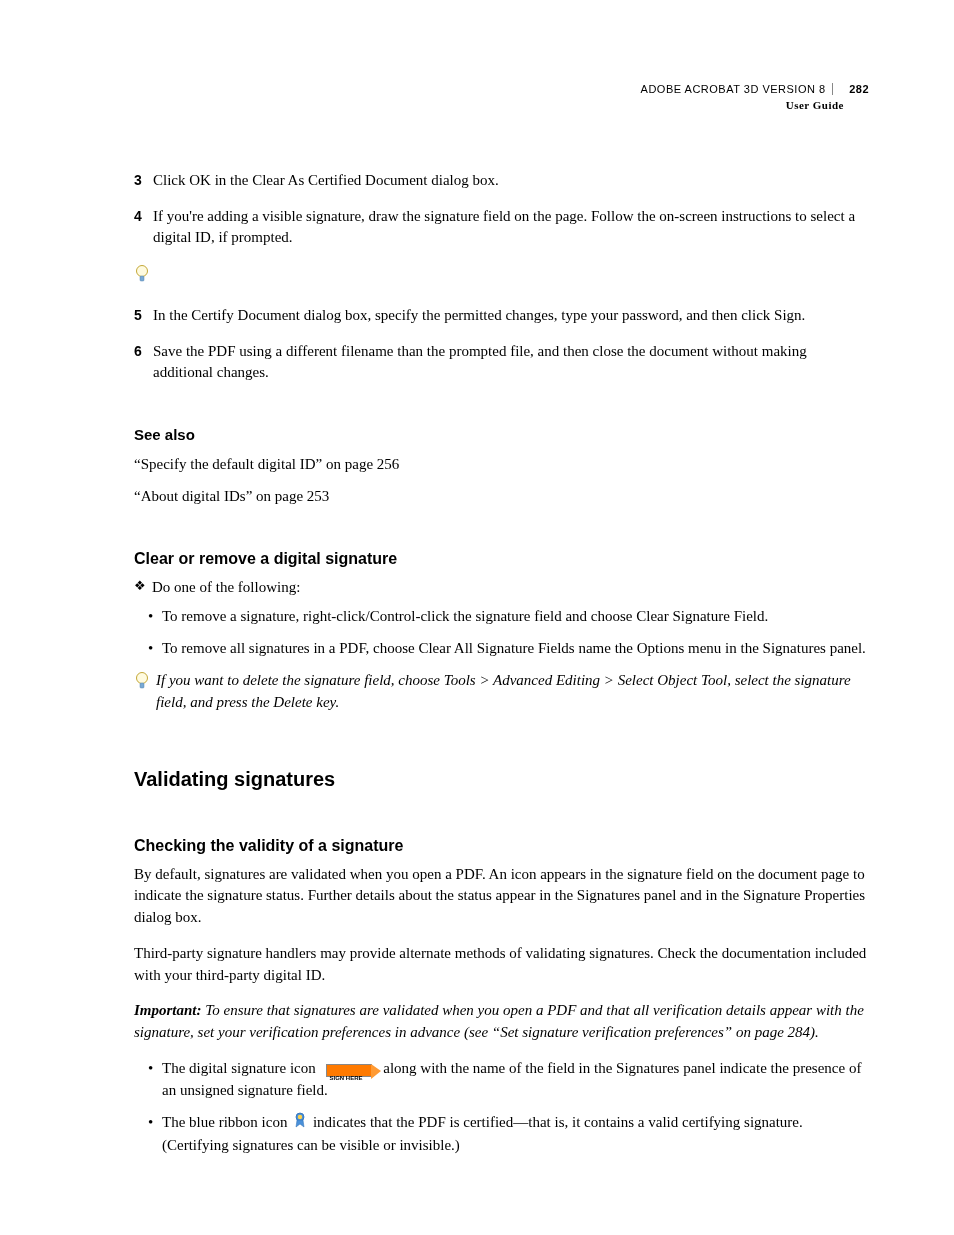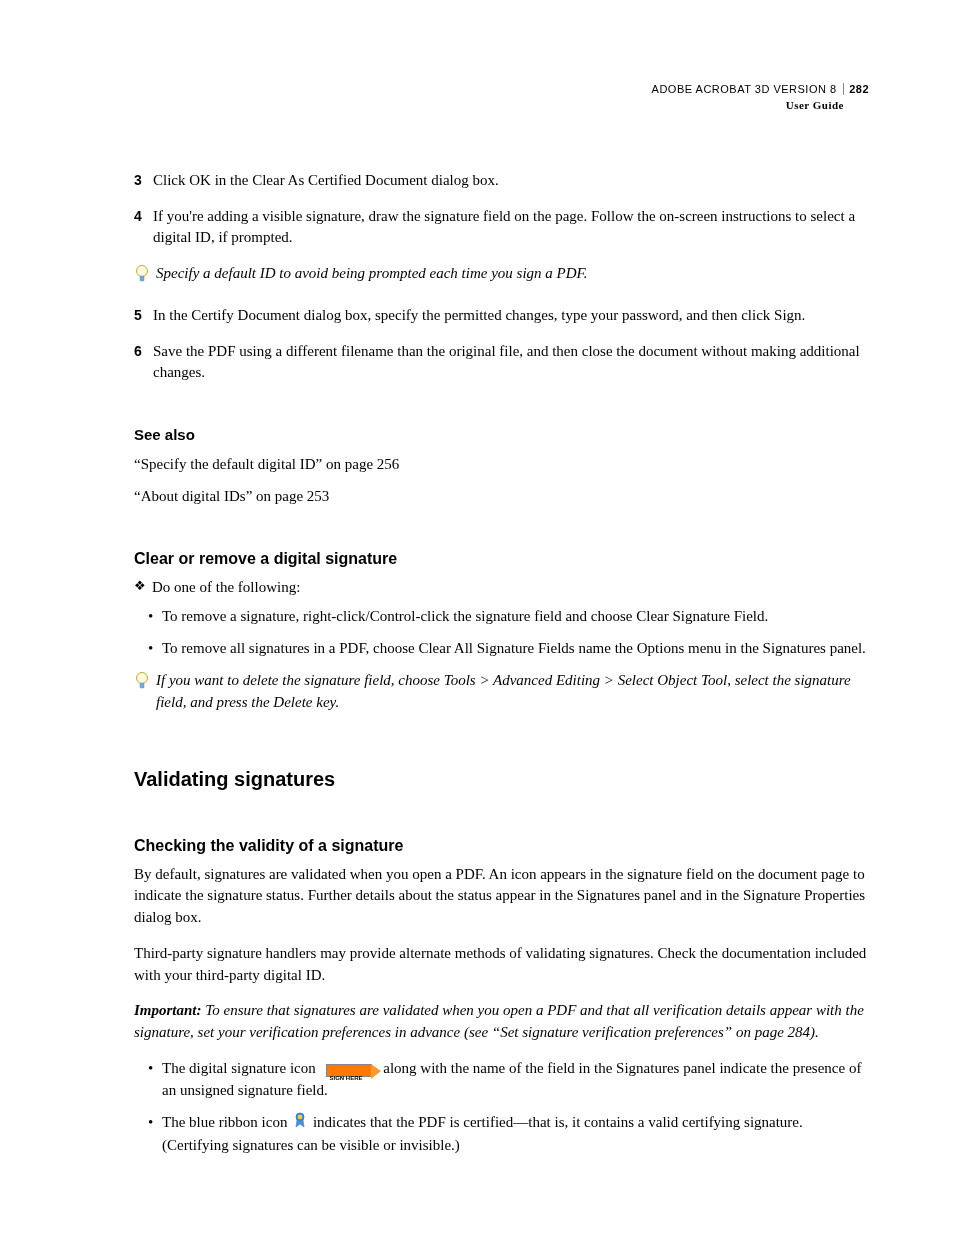--- a/index.html
+++ b/index.html
@@ -19,21 +19,21 @@
     .header {
       text-align: right;
       margin-bottom: 56px;
       font-size: 11px;
       letter-spacing: 0.5px;
     }
     .header-line1 { font-family: "Myriad Pro", Arial, sans-serif; }
     .header-pagenum {
       font-weight: bold;
       border-left: 1px solid #888;
-      padding-left: 5px;
+      padding-left: 16px;
       margin-left: 3px;
     }
     .header-line2 {
       font-family: Liberation Serif, serif;
       font-weight: bold;
       padding-right: 25px;
     }
     .note {
       font-style: italic;
       margin-bottom: 14px;
@@ -167,31 +167,30 @@
     <span class="step-text">If you're adding a visible signature, draw the signature field on the page. Follow the on-screen instructions to select a digital ID, if prompted.</span>
   </div>
 
   <div class="tip">
     <span class="tip-icon">
       <svg width="16" height="20" viewBox="0 0 16 20">
         <ellipse cx="8" cy="7" rx="5.5" ry="5.5" fill="#fffbe0" stroke="#c4a838" stroke-width="1"></ellipse>
         <rect x="6" y="12" width="4" height="5" rx="1" fill="#7aa9d4" stroke="#5584b0" stroke-width="0.5"></rect>
       </svg>
     </span>
-    <span class="tip-text">Specify a default ID to avoid being prompted each time you sign a PDF.</span>
   </div>
 
   <div class="step">
     <span class="step-num">5</span>
     <span class="step-text">In the Certify Document dialog box, specify the permitted changes, type your password, and then click Sign.</span>
   </div>
 
   <div class="step">
     <span class="step-num">6</span>
-    <span class="step-text">Save the PDF using a different filename than the original file, and then close the document without making additional changes.</span>
+    <span class="step-text">Save the PDF using a different filename than the prompted file, and then close the document without making additional changes.</span>
   </div>
 
   <div class="see-also">
     <div class="see-also-heading">See also</div>
     <div class="see-also-item">“Specify the default digital ID” on page 256</div>
     <div class="see-also-item">“About digital IDs” on page 253</div>
   </div>
 
   <div class="subheading">Clear or remove a digital signature</div>
   <div class="lead-bullet">

